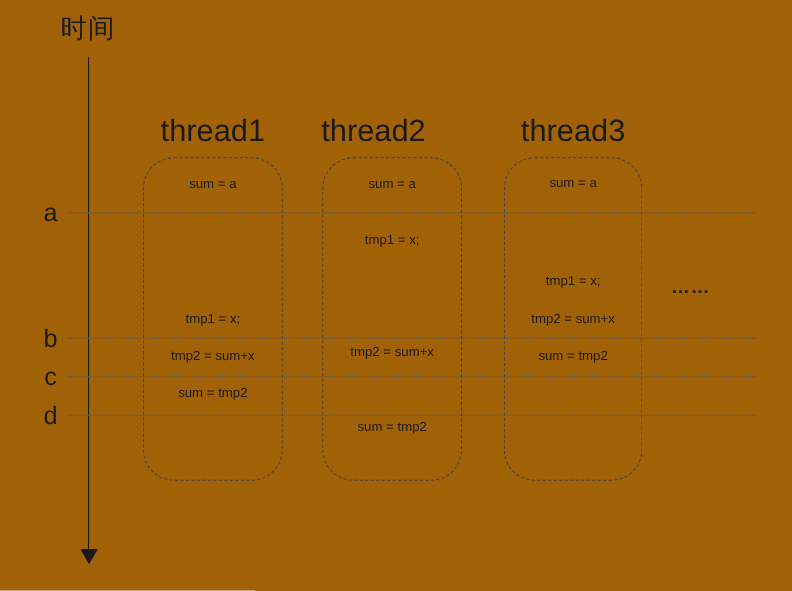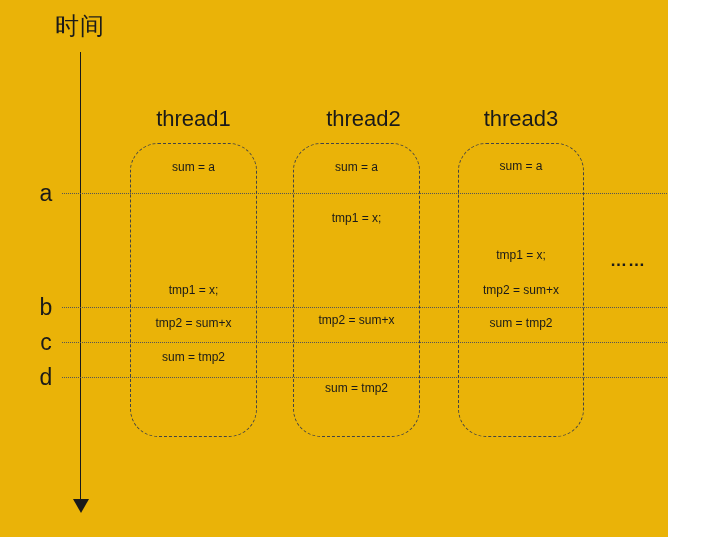--- a/index.html
+++ b/index.html
@@ -4,23 +4,23 @@
 <style>
   html, body {
     margin: 0;
     padding: 0;
     background: #ffffff;
     font-family: "Liberation Sans", "DejaVu Sans", sans-serif;
     color: #1a1a1a;
   }
   .canvas {
     position: relative;
-    width: 668px;
+    width: 720px;
     height: 537px;
-    background: #eab308;
+    background: #a16207;
     overflow: hidden;
   }
 
   
   .time-label {
     position: absolute;
     left: 55px;
     top: 10px;
     font-size: 24px;
     font-weight: 500;
@@ -74,26 +74,26 @@
   .m-c { top: 328px; }
   .m-d { top: 363px; }
 
   
   .thread-title {
     position: absolute;
     top: 106px;
     height: 26px;
     line-height: 26px;
     text-align: center;
-    font-size: 22px;
+    font-size: 28px;
     font-weight: 400;
     white-space: nowrap;
   }
   .tt1 { left: 130px; width: 127px; }
-  .tt2 { left: 300px; width: 127px; }
+  .tt2 { left: 276px; width: 127px; }
   .tt3 { left: 458px; width: 126px; text-align: center; }
 
   .thread-box {
     position: absolute;
     top: 143px;
     height: 294px;
     border: 1.2px dashed #444;
     border-radius: 28px;
     background: transparent;
     box-sizing: border-box;

